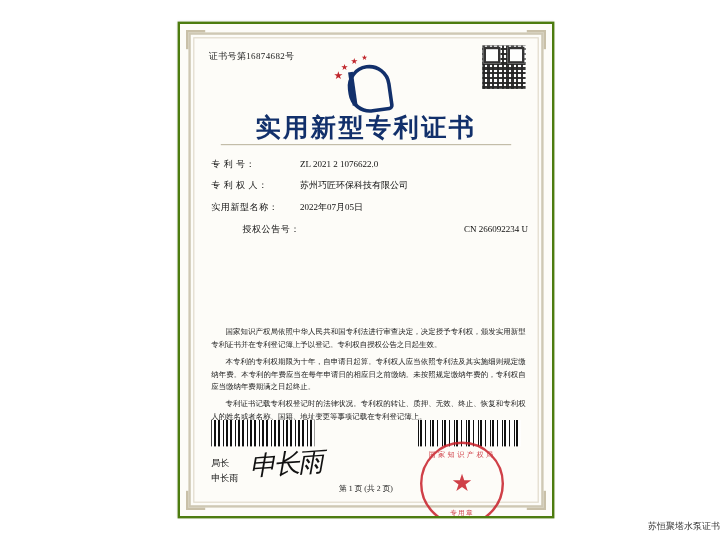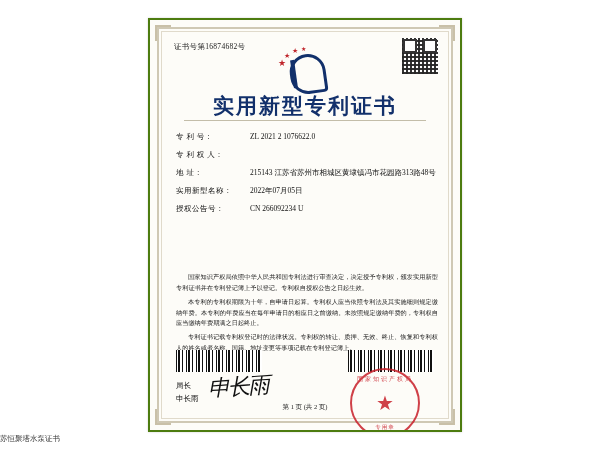--- a/index.html
+++ b/index.html
@@ -167,21 +167,21 @@
   .field .label {
     width: 74px;
     flex: none;
     letter-spacing: 0.5px;
     color: #111;
   }
   .field .value {
     flex: 1;
     color: #111;
   }
-  .field.tight { margin-bottom: 24px; }
+  .field.tight { margin-bottom: 24px; text-align: right; }
 
   .para {
     position: absolute;
     left: 26px;
     right: 22px;
     top: 252px;
     font-size: 6.2px;
     line-height: 1.75;
     color: #1a1a1a;
     text-align: justify;
@@ -261,21 +261,21 @@
     left: 0; right: 0;
     bottom: 18px;
     text-align: center;
     font-size: 6.5px;
     color: #222;
   }
   .caption {
     position: absolute;
     left: 0; right: 0;
     bottom: 6px;
-    text-align: left;
+    text-align: right;
     font-size: 7.5px;
     color: #333;
     font-family: "DejaVu Sans", sans-serif;
   }
 </style>
 </head>
 <body>
 
 <div class="page">
 
@@ -303,24 +303,21 @@
     <div class="title">实用新型专利证书</div>
     <div class="title-rule"></div>
 
     <div class="fields">
       <div class="field">
         <span class="label">专 利 号：</span>
         <span class="value">ZL 2021 2 1076622.0</span>
       </div>
       <div class="field">
         <span class="label">专 利 权 人：</span>
-      </div>
-      <div class="field">
-        <span class="label">地 址：</span>
-        <span class="value">215143 江苏省苏州市相城区黄埭镇冯市花园路313路48号</span>
+        <span class="value">苏州巧匠环保科技有限公司</span>
       </div>
       <div class="field">
         <span class="label">实用新型名称：</span>
         <span class="value">2022年07月05日</span>
       </div>
       <div class="field tight">
         <span class="label">授权公告号：</span>
         <span class="value">CN 266092234 U</span>
       </div>
     </div>

